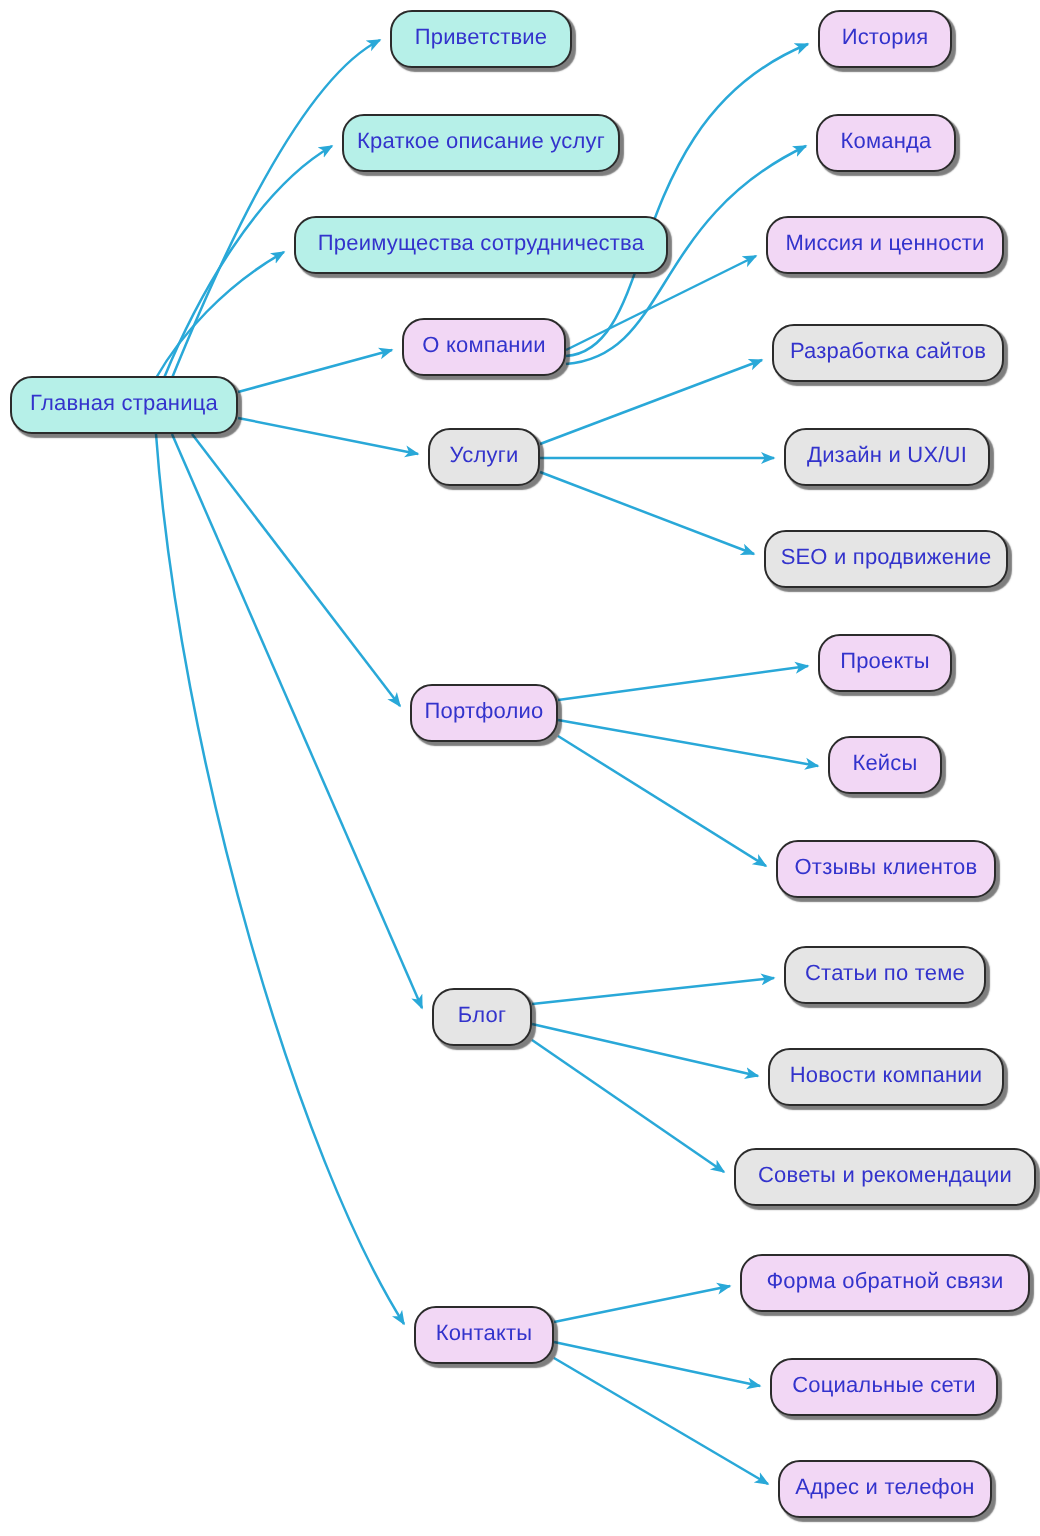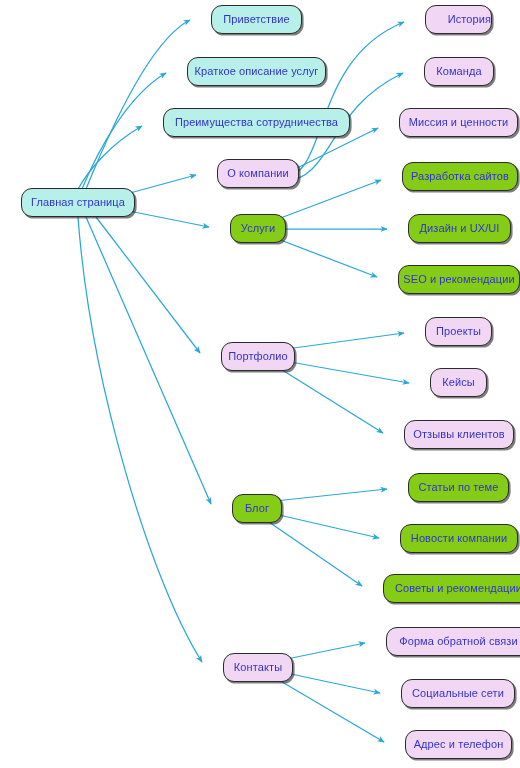--- a/index.html
+++ b/index.html
@@ -30,24 +30,23 @@
     justify-content: center;
     border: 1.1px solid #2b2b2b;
     border-radius: 11px;
     color: #3333cc;
     font-size: 11px;
     line-height: 1;
     white-space: nowrap;
     letter-spacing: 0.1px;
     box-shadow: 1.6px 1.6px 0.6px rgba(20,20,20,0.55);
     z-index: 5;
-    margin-left: 16px;
   }
   .node.cyan  { background: #b6f0e8; }
-  .node.green { background: #84cc16; }
+  .node.green { background: #e5e5e5; }
   .node.pink  { background: #f2d7f5; }
 </style>
 </head>
 <body>
 
 <div id="diagram-root">
 
   <svg id="edge-layer" viewBox="0 0 520 768" xmlns="http://www.w3.org/2000/svg">
     <defs>
       <marker id="arrowhead" markerWidth="7" markerHeight="7" refX="5.2" refY="2.6" orient="auto" markerUnits="strokeWidth">
@@ -102,37 +101,37 @@
       </div>
       <div class="node pink" style="left: 205px; top: 342px; width: 74px; height: 29px; align-items: center;">
         <span>Портфолио</span>
       </div>
       <div class="node green" style="left: 216px; top: 494px; width: 50px; height: 29px;">
         <span>Блог</span>
       </div>
       <div class="node pink" style="left: 207px; top: 653px; width: 70px; height: 29px;">
         <span>Контакты</span>
       </div>
-      <div class="node pink" style="left: 409px; top: 5px; width: 67px; height: 29px; justify-content: flex-end;">
+      <div class="node pink" style="left: 409px; top: 5px; width: 67px; height: 29px;">
         <span>История</span>
       </div>
       <div class="node pink" style="left: 408px; top: 57px; width: 70px; height: 29px;">
         <span>Команда</span>
       </div>
       <div class="node pink" style="left: 383px; top: 108px; width: 119px; height: 29px;">
         <span>Миссия и ценности</span>
       </div>
       <div class="node green" style="left: 386px; top: 162px; width: 116px; height: 29px;">
         <span>Разработка сайтов</span>
       </div>
       <div class="node green" style="left: 392px; top: 214px; width: 103px; height: 29px;">
         <span>Дизайн и UX/UI</span>
       </div>
       <div class="node green" style="left: 382px; top: 265px; width: 122px; height: 29px;">
-        <span>SEO и рекомендации</span>
+        <span>SEO и продвижение</span>
       </div>
       <div class="node pink" style="left: 409px; top: 317px; width: 67px; height: 29px;">
         <span>Проекты</span>
       </div>
       <div class="node pink" style="left: 414px; top: 368px; width: 57px; height: 29px;">
         <span>Кейсы</span>
       </div>
       <div class="node pink" style="left: 388px; top: 420px; width: 110px; height: 29px;">
         <span>Отзывы клиентов</span>
       </div>

